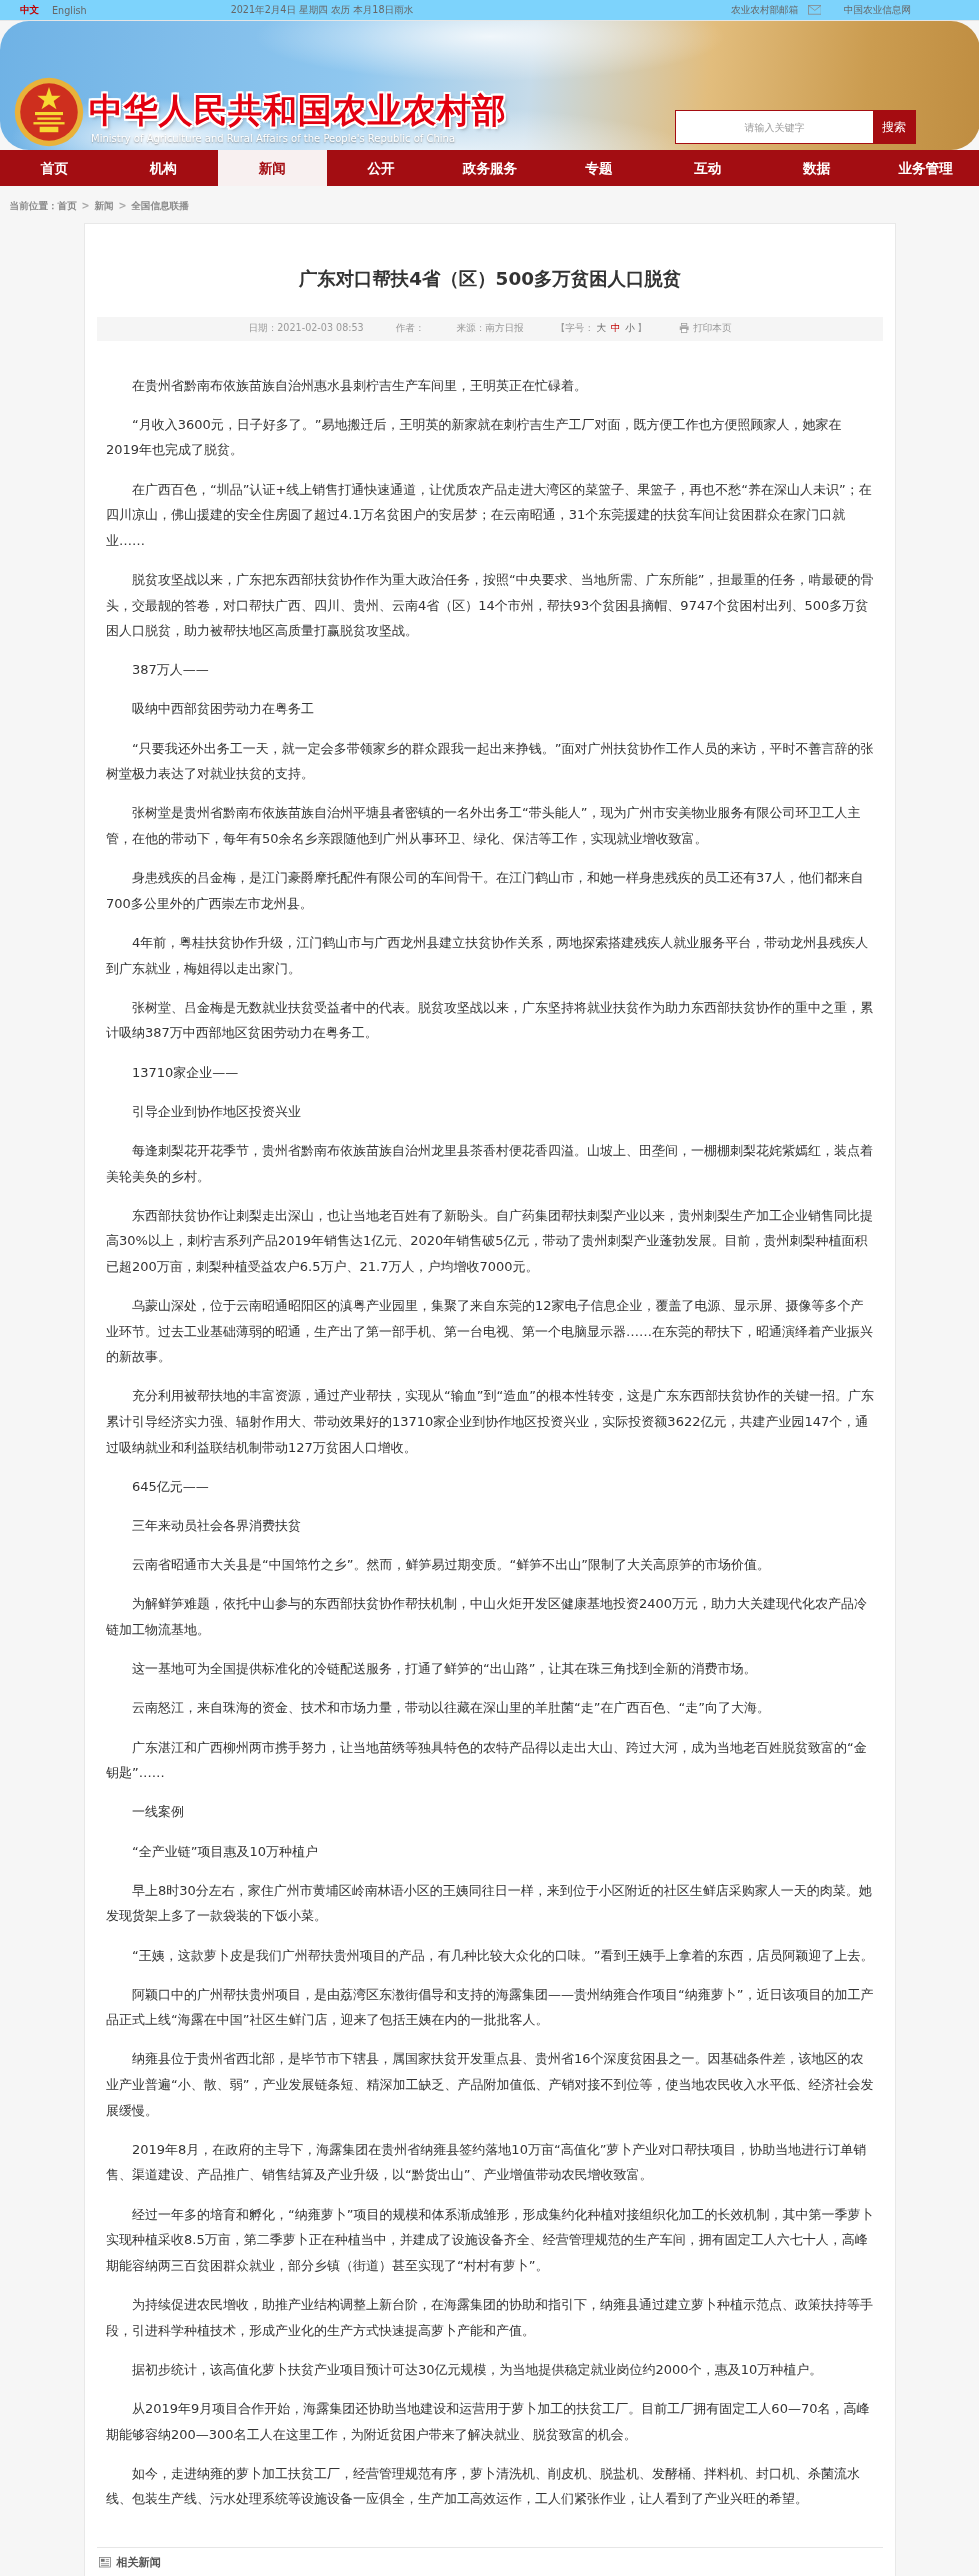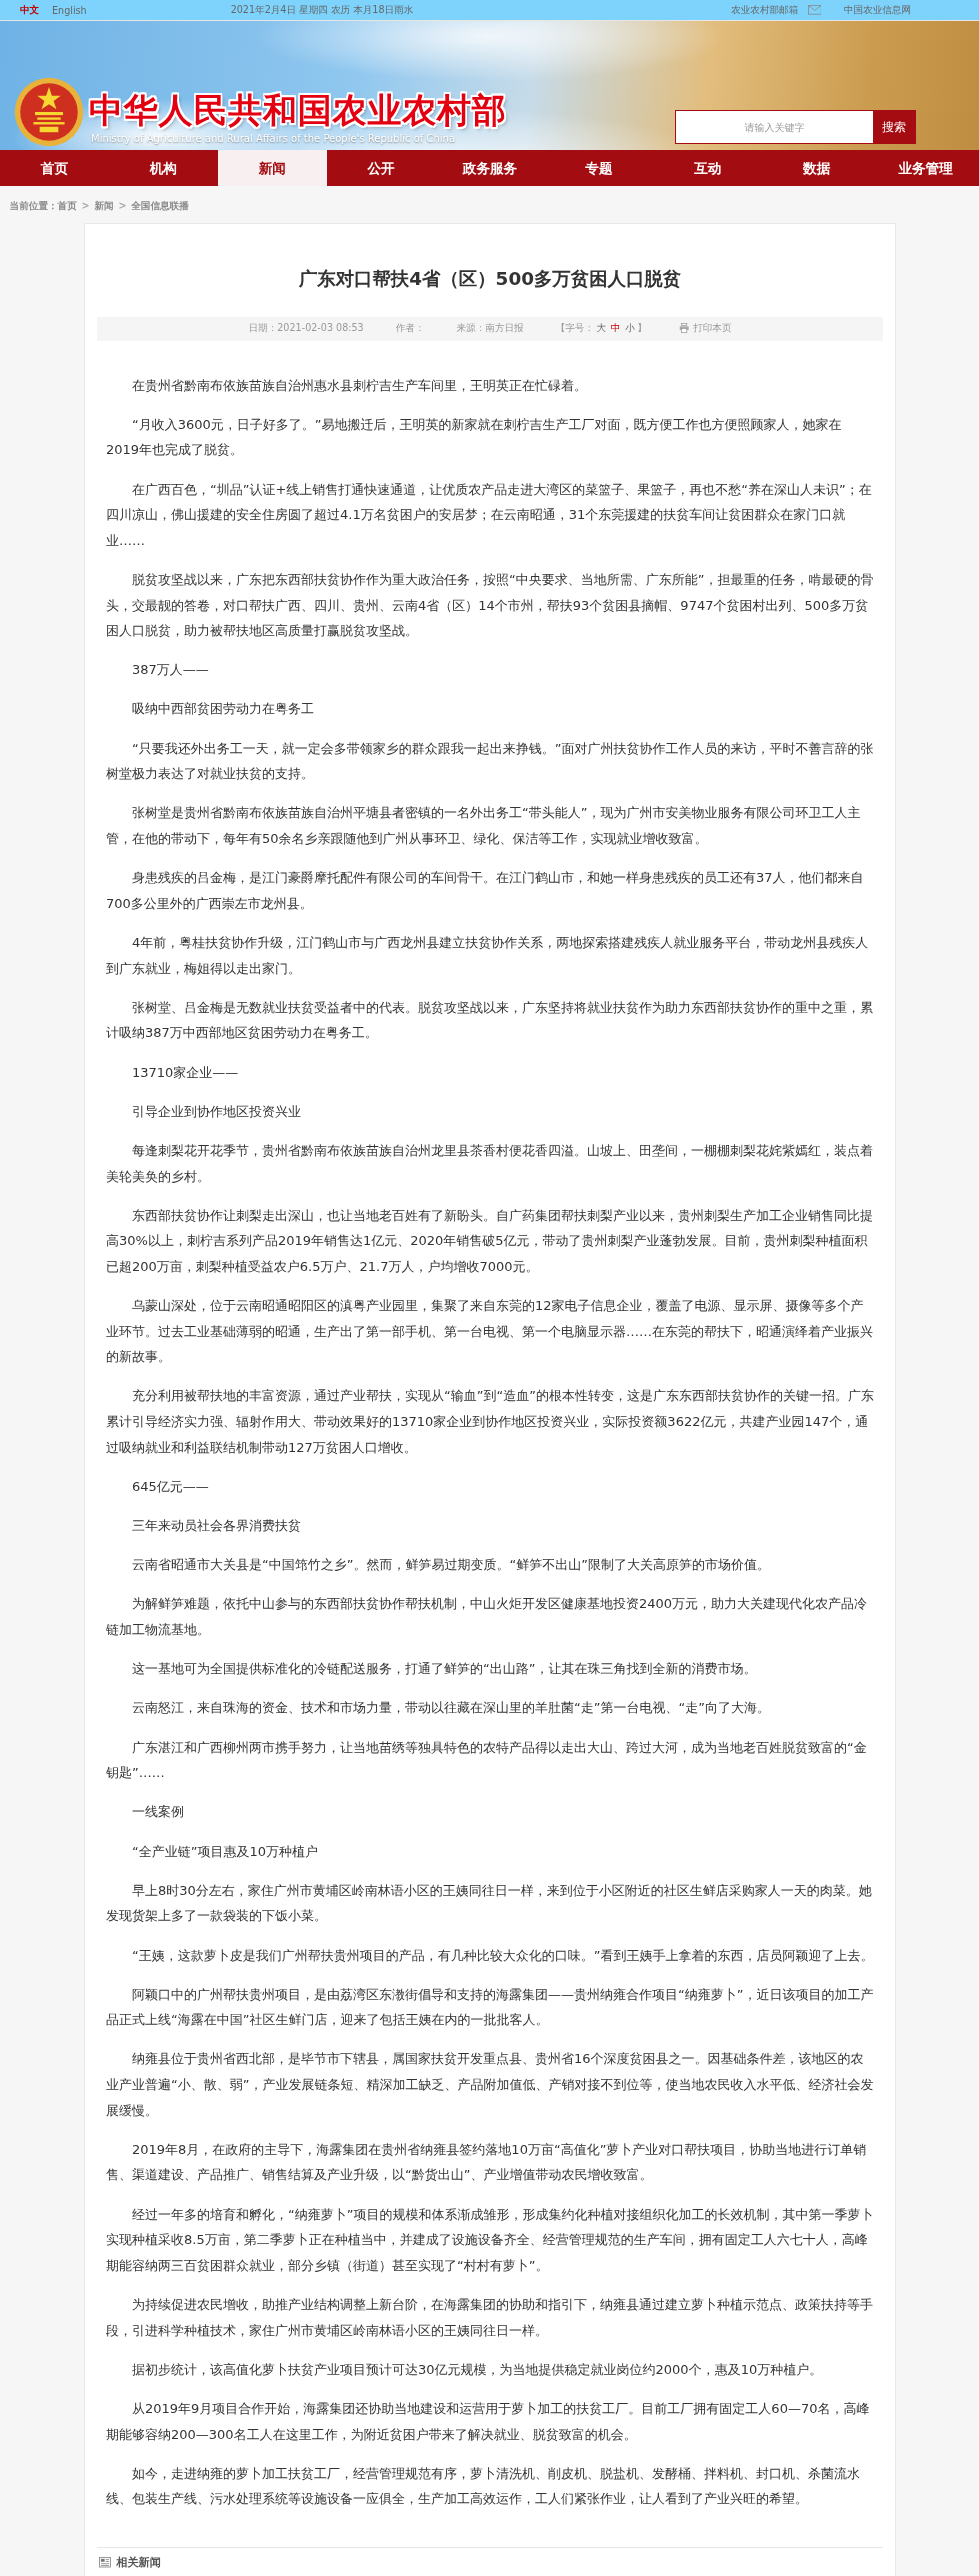--- a/index.html
+++ b/index.html
@@ -16,20 +16,21 @@
   .top-link { cursor:pointer; color:#666; }
   .mail-icon { display:inline-flex; margin:0 14.4px 0 1.6px; }
 
   
   .banner { height:129px; position:relative;
     background:
       radial-gradient(ellipse 208px 56px at 16% 90%, rgba(255,255,255,.95), rgba(255,255,255,0) 70%),
       radial-gradient(ellipse 336px 64px at 50% 12%, rgba(255,255,255,.8), rgba(255,255,255,0) 70%),
       radial-gradient(ellipse 415px 76px at 42% 108%, rgba(255,255,255,.85), rgba(255,255,255,0) 72%),
       linear-gradient(96deg,#6fb2e5 0%,#8fc7ef 36%,#c6dbe9 54%,#e2bd7d 72%,#cb9c50 88%,#bf8d41 100%);
+    border-radius: 29px;
   }
   .emblem { position:absolute; left:14.4px; top:56px; width:70px; height:70px; }
   .site-title { position:absolute; left:89px; top:67px; font-size:34px; font-weight:bold;
     color:#e30010; letter-spacing:0.8px; white-space:nowrap;
     text-shadow:1.6px 0 0 #fff,-1.6px 0 0 #fff,0 1.6px 0 #fff,0 -1.6px 0 #fff,
                 1.6px 1.6px 0 #fff,-1.6px 1.6px 0 #fff,1.6px -1.6px 0 #fff,-1.6px -1.6px 0 #fff,2.4px 3.2px 3.2px rgba(60,60,60,.35); }
   .site-subtitle { position:absolute; left:91px; top:112px; font-size:10px; color:#fff;
     text-shadow:0 0.8px 1.6px rgba(80,80,80,.6); white-space:nowrap; }
   .search-box { position:absolute; right:64px; top:89px; width:241px; height:34px;
     border:1.6px solid #a50c11; background:#fff; display:flex; }
@@ -167,31 +168,31 @@
         <h3>引导企业到协作地区投资兴业</h3>
         <p>每逢刺梨花开花季节，贵州省黔南布依族苗族自治州龙里县茶香村便花香四溢。山坡上、田垄间，一棚棚刺梨花姹紫嫣红，装点着美轮美奂的乡村。</p>
         <p>东西部扶贫协作让刺梨走出深山，也让当地老百姓有了新盼头。自广药集团帮扶刺梨产业以来，贵州刺梨生产加工企业销售同比提高30%以上，刺柠吉系列产品2019年销售达1亿元、2020年销售破5亿元，带动了贵州刺梨产业蓬勃发展。目前，贵州刺梨种植面积已超200万亩，刺梨种植受益农户6.5万户、21.7万人，户均增收7000元。</p>
         <p>乌蒙山深处，位于云南昭通昭阳区的滇粤产业园里，集聚了来自东莞的12家电子信息企业，覆盖了电源、显示屏、摄像等多个产业环节。过去工业基础薄弱的昭通，生产出了第一部手机、第一台电视、第一个电脑显示器……在东莞的帮扶下，昭通演绎着产业振兴的新故事。</p>
         <p>充分利用被帮扶地的丰富资源，通过产业帮扶，实现从“输血”到“造血”的根本性转变，这是广东东西部扶贫协作的关键一招。广东累计引导经济实力强、辐射作用大、带动效果好的13710家企业到协作地区投资兴业，实际投资额3622亿元，共建产业园147个，通过吸纳就业和利益联结机制带动127万贫困人口增收。</p>
         <h3>645亿元——</h3>
         <h3>三年来动员社会各界消费扶贫</h3>
         <p>云南省昭通市大关县是“中国筇竹之乡”。然而，鲜笋易过期变质。“鲜笋不出山”限制了大关高原笋的市场价值。</p>
         <p>为解鲜笋难题，依托中山参与的东西部扶贫协作帮扶机制，中山火炬开发区健康基地投资2400万元，助力大关建现代化农产品冷链加工物流基地。</p>
         <p>这一基地可为全国提供标准化的冷链配送服务，打通了鲜笋的“出山路”，让其在珠三角找到全新的消费市场。</p>
-        <p>云南怒江，来自珠海的资金、技术和市场力量，带动以往藏在深山里的羊肚菌“走”第一台电视、“走”向了大海。</p>
+        <p>云南怒江，来自珠海的资金、技术和市场力量，带动以往藏在深山里的羊肚菌“走”在广西百色、“走”向了大海。</p>
         <p>广东湛江和广西柳州两市携手努力，让当地苗绣等独具特色的农特产品得以走出大山、跨过大河，成为当地老百姓脱贫致富的“金钥匙”……</p>
         <h3>一线案例</h3>
         <h3>“全产业链”项目惠及10万种植户</h3>
         <p>早上8时30分左右，家住广州市黄埔区岭南林语小区的王姨同往日一样，来到位于小区附近的社区生鲜店采购家人一天的肉菜。她发现货架上多了一款袋装的下饭小菜。</p>
         <p>“王姨，这款萝卜皮是我们广州帮扶贵州项目的产品，有几种比较大众化的口味。”看到王姨手上拿着的东西，店员阿颖迎了上去。</p>
         <p>阿颖口中的广州帮扶贵州项目，是由荔湾区东漖街倡导和支持的海露集团——贵州纳雍合作项目“纳雍萝卜”，近日该项目的加工产品正式上线“海露在中国”社区生鲜门店，迎来了包括王姨在内的一批批客人。</p>
         <p>纳雍县位于贵州省西北部，是毕节市下辖县，属国家扶贫开发重点县、贵州省16个深度贫困县之一。因基础条件差，该地区的农业产业普遍“小、散、弱”，产业发展链条短、精深加工缺乏、产品附加值低、产销对接不到位等，使当地农民收入水平低、经济社会发展缓慢。</p>
         <p>2019年8月，在政府的主导下，海露集团在贵州省纳雍县签约落地10万亩“高值化”萝卜产业对口帮扶项目，协助当地进行订单销售、渠道建设、产品推广、销售结算及产业升级，以“黔货出山”、产业增值带动农民增收致富。</p>
         <p>经过一年多的培育和孵化，“纳雍萝卜”项目的规模和体系渐成雏形，形成集约化种植对接组织化加工的长效机制，其中第一季萝卜实现种植采收8.5万亩，第二季萝卜正在种植当中，并建成了设施设备齐全、经营管理规范的生产车间，拥有固定工人六七十人，高峰期能容纳两三百贫困群众就业，部分乡镇（街道）甚至实现了“村村有萝卜”。</p>
-        <p>为持续促进农民增收，助推产业结构调整上新台阶，在海露集团的协助和指引下，纳雍县通过建立萝卜种植示范点、政策扶持等手段，引进科学种植技术，家住广州市黄埔区岭南林语小区的王姨同往日一样。</p>
+        <p>为持续促进农民增收，助推产业结构调整上新台阶，在海露集团的协助和指引下，纳雍县通过建立萝卜种植示范点、政策扶持等手段，引进科学种植技术，形成产业化的生产方式快速提高萝卜产能和产值。</p>
         <p>据初步统计，该高值化萝卜扶贫产业项目预计可达30亿元规模，为当地提供稳定就业岗位约2000个，惠及10万种植户。</p>
         <p>从2019年9月项目合作开始，海露集团还协助当地建设和运营用于萝卜加工的扶贫工厂。目前工厂拥有固定工人60—70名，高峰期能够容纳200—300名工人在这里工作，为附近贫困户带来了解决就业、脱贫致富的机会。</p>
         <p>如今，走进纳雍的萝卜加工扶贫工厂，经营管理规范有序，萝卜清洗机、削皮机、脱盐机、发酵桶、拌料机、封口机、杀菌流水线、包装生产线、污水处理系统等设施设备一应俱全，生产加工高效运作，工人们紧张作业，让人看到了产业兴旺的希望。</p>
       </div>
 
     <div class="related">
       <div class="related-header">
         <svg width="12" height="10.4" viewBox="0 0 16 14">
             <rect x="0.5" y="0.5" width="15" height="13" fill="none" stroke="#777"></rect>
             <rect x="2.5" y="2.5" width="5" height="4" fill="#777"></rect>

